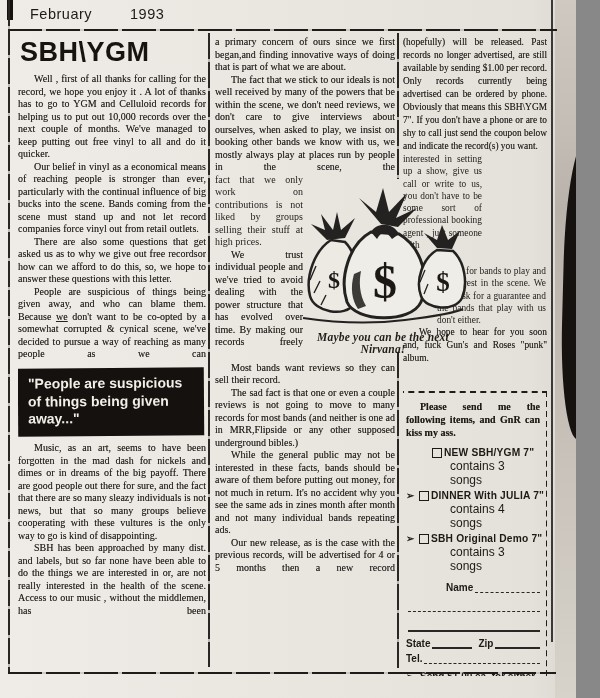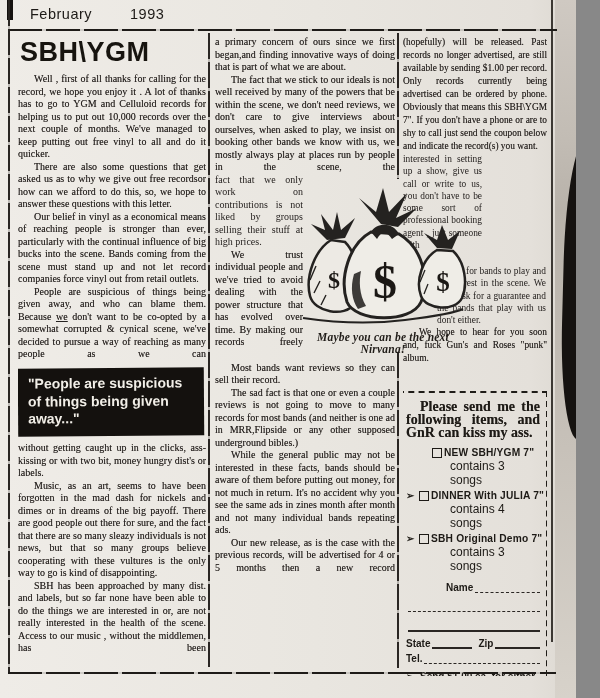--- a/index.html
+++ b/index.html
@@ -48,21 +48,21 @@
   
   .rn1{width:79px;text-align:justify;line-height:12.3px;min-height:112px;}
   .rn2{margin-left:34px;width:109px;text-align:justify;line-height:12.3px;min-height:50px;}
   
   .bags{position:absolute;left:297px;top:178px;width:172px;height:152px;}
   .caption{position:absolute;left:298px;top:331px;width:170px;text-align:center;
     font-style:italic;font-weight:600;font-size:11.5px;color:#211d19;letter-spacing:.2px;}
   
   .coupon{margin:26px 0 0 -5px;width:134px;border:2px dashed #1f1c18;padding:7px 6px 9px 6px;
     font-family:"Liberation Sans",sans-serif;color:#1d1a16;}
-  .coupon .intro{font-family:"Liberation Serif",serif;font-weight:bold;font-size:14px;
+  .coupon .intro{font-family:"Liberation Serif",serif;font-weight:bold;font-size:10px;
     line-height:12px;text-align:justify;text-indent:14px;margin:0 0 8px 0;}
   .citem{display:flex;align-items:center;margin-top:3px;font-size:10.2px;font-weight:bold;
     letter-spacing:.2px;white-space:nowrap;}
   .citem .arrow{width:13px;font-size:10px;flex:none;}
   .cbox{flex:none;display:inline-block;width:8px;height:8px;border:1.5px solid #1d1a16;
     margin-right:2px;background:transparent;}
   .csub{font-size:12px;margin:1px 0 2px 44px;}
   .frow{display:flex;align-items:flex-end;margin-top:9px;font-size:10px;font-weight:bold;}
   .fline{flex:1;border-bottom:1.5px dashed #2a2623;height:9px;margin-left:2px;}
   .fline.solid{border-bottom:2px solid #2a2623;}
@@ -88,25 +88,24 @@
   <div class="hrule" style="left:8px;top:29px;width:549px;"></div>
   <div class="vrule" style="left:8px;top:0;width:2px;height:672px;"></div>
   <div class="vrule" style="left:208px;top:33px;height:634px;"></div>
   <div class="vrule" style="left:397px;top:33px;height:146px;"></div>
   <div class="vrule" style="left:397px;top:352px;height:316px;"></div>
   <div class="hrule" style="left:8px;top:672px;width:548px;"></div>
 
   <div class="col" id="col-left">
     <div class="title">SBH\YGM</div>
     <p>Well , first of all thanks for calling for the record, we hope you enjoy it . A lot of thanks has to go to YGM and Celluloid records for helping us to put out 10,000 records over the next couple of months. We've managed to keep putting out free vinyl to all and do it quicker.</p>
+    <p>Our belief in vinyl as a economical means of reaching people is stronger than ever, particularly with the continual influence of big bucks into the scene. Bands coming from the scene must stand up and not let record companies force vinyl out from retail outlets.</p>
     <p>There are also some questions that get asked us as to why we give out free recordsor how can we afford to do this, so, we hope to answer these questions with this letter.</p>
-    <p>Our belief in vinyl as a economical means of reaching people is stronger than ever, particularly with the continual influence of big bucks into the scene. Bands coming from the scene must stand up and not let record companies force vinyl out from retail outlets.</p>
     <p class="cont"><span>People are suspicious of things being given away, and who can blame them. Because </span><span class="u">we</span><span> don't want to be co-opted by a somewhat corrupted &amp; cynical scene, we've decided to pursue a way of reaching as many people as we can</span></p>
     <div class="pullquote">"People are suspicious of things being given away..."</div>
-    <p class="noind">without getting caught up in the clicks, ass-kissing or with two bit, money hungry dist's or labels.</p>
     <p>Music, as an art, seems to have been forgotten in the mad dash for nickels and dimes or in dreams of the big payoff. There are good people out there for sure, and the fact that there are so many sleazy individuals is not news, but that so many groups believe cooperating with these vultures is the only way to go is kind of disappointing.</p>
     <p class="cont">SBH has been approached by many dist. and labels, but so far none have been able to do the things we are interested in or, are not really interested in the health of the scene. Access to our music , without the middlemen, has been</p>
   </div>
 
   <div class="col" id="col-mid">
     <p class="noind">a primary concern of ours since we first began,and finding innovative ways of doing that is part of what we are about.</p>
     <p class="cont">The fact that we stick to our ideals is not well received by many of the powers that be within the scene, we don't need reviews, we don't care to give interviews about ourselves, when asked to play, we insist on booking other bands we know with us, we mostly always play at places run by people in the scene, the</p>
     <div class="narrow">
       <span class="lead">fact that we only work on contributions is not liked by groups selling their stuff at high prices.</span>
       <p class="cont">We trust individual people and we've tried to avoid dealing with the power structure that has evolved over time. By making our records freely</p>

